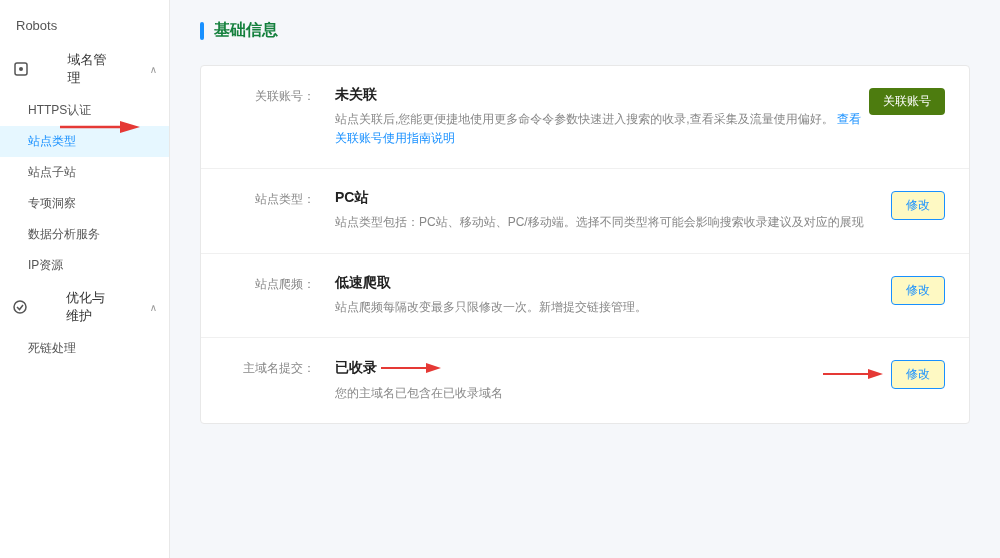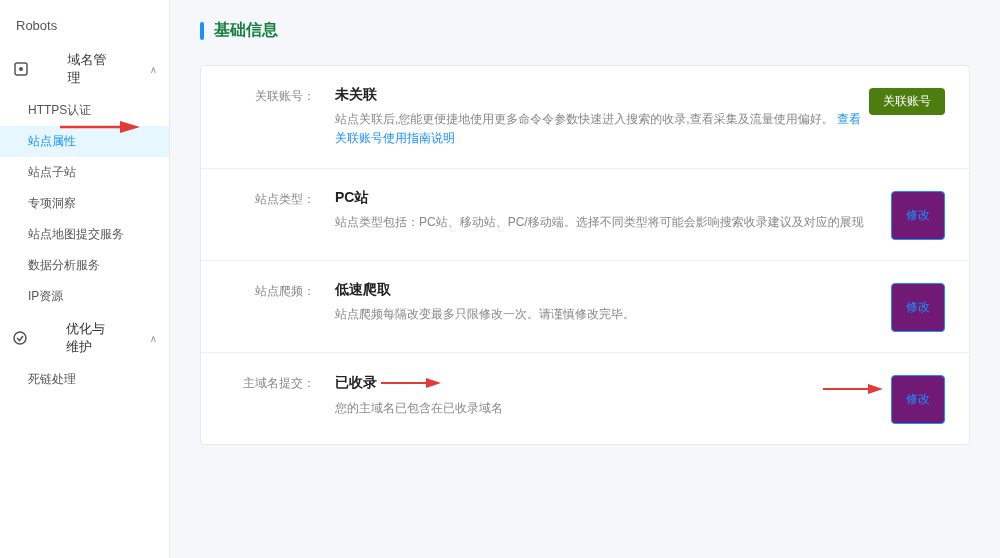--- a/index.html
+++ b/index.html
@@ -156,25 +156,25 @@
       color: #fff;
       border: none;
       border-radius: 4px;
       padding: 5px 14px;
       font-size: 12px;
       cursor: pointer;
       white-space: nowrap;
     }
 
     .btn-default {
-      background: #701a75;
+      background: #fef9c3;
       color: #1890ff;
       border: 1px solid #1890ff;
       border-radius: 4px;
-      padding: 15px 14px;
+      padding: 5px 14px;
       font-size: 12px;
       cursor: pointer;
       white-space: nowrap;
     }
   </style>
 </head>
 <body>
 
 <div class="sidebar">
 
@@ -190,31 +190,28 @@
       </svg>
     </span>
     <span>域名管理</span>
     <span class="chevron">∧</span>
   </div>
 
   <div class="sidebar-sub-item">
     <span>HTTPS认证</span>
   </div>
   <div class="sidebar-sub-item active">
-    <span>站点属性</span>
+    <span>站点类型</span>
   </div>
   <div class="sidebar-sub-item">
     <span>站点子站</span>
   </div>
 
   <div class="sidebar-sub-item">
     <span>专项洞察</span>
-  </div>
-  <div class="sidebar-sub-item">
-    <span>站点地图提交服务</span>
   </div>
   <div class="sidebar-sub-item">
     <span>数据分析服务</span>
   </div>
   <div class="sidebar-sub-item">
     <span>IP资源</span>
   </div>
 
   <div class="sidebar-group-header">
     <span class="group-icon">
@@ -278,21 +275,21 @@
 
     <div class="info-row">
       <div class="info-label">
         <span>站点爬频：</span>
       </div>
       <div class="info-content">
         <div class="info-content-title">
           <span>低速爬取</span>
         </div>
         <div class="info-content-desc">
-          <span>站点爬频每隔改变最多只限修改一次。请谨慎修改完毕。</span>
+          <span>站点爬频每隔改变最多只限修改一次。新增提交链接管理。</span>
         </div>
       </div>
       <div class="info-action">
         <button class="btn-default">修改</button>
       </div>
     </div>
 
     <div class="info-row" style="position:relative;">
       <div class="info-label">
         <span>主域名提交：</span>

